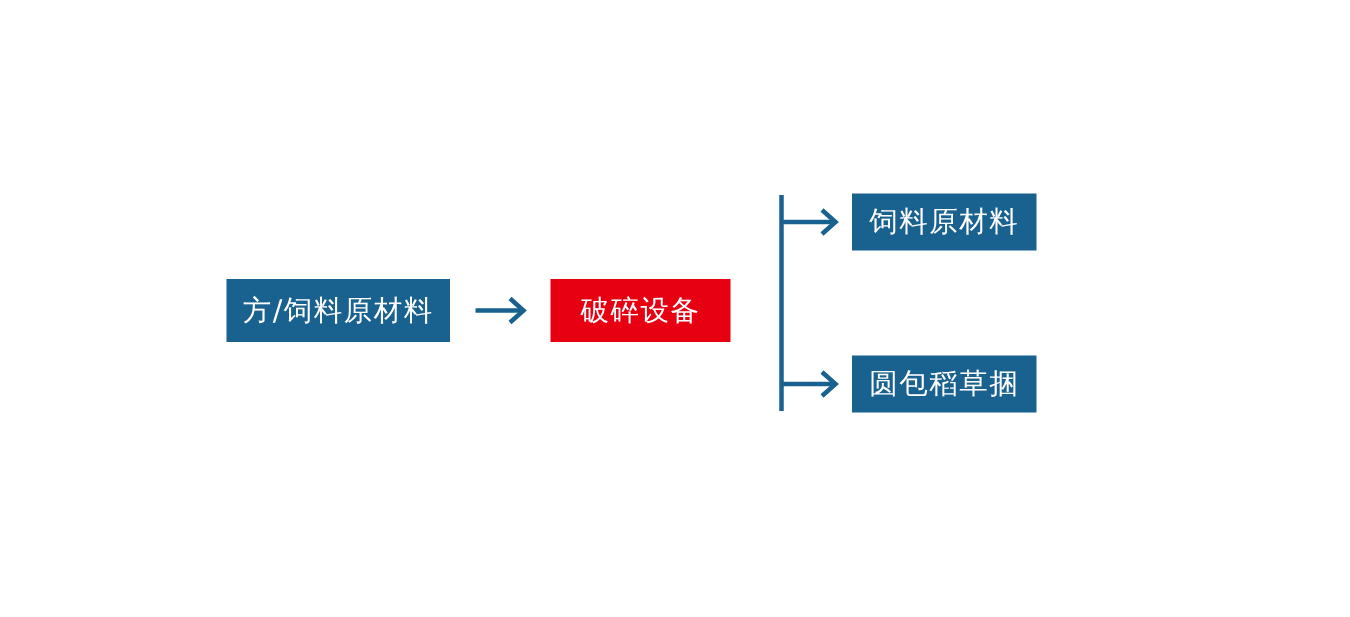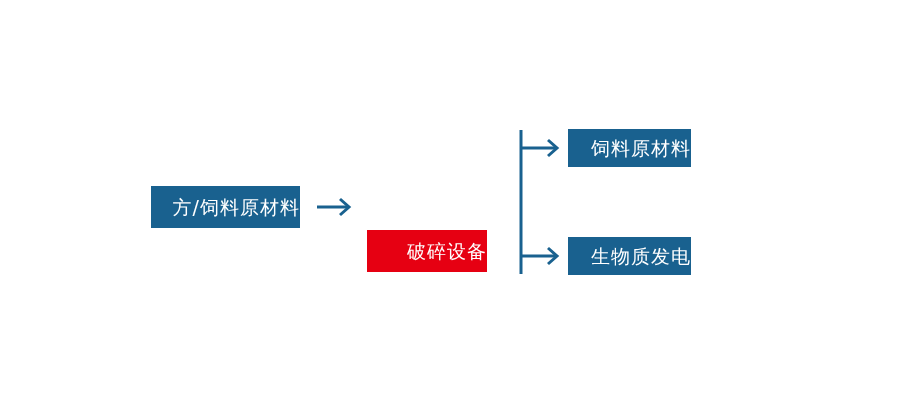--- a/index.html
+++ b/index.html
@@ -31,29 +31,29 @@
     stroke: var(--connector-blue);
     stroke-width: 3;
     fill: none;
     stroke-linecap: butt;
     stroke-linejoin: miter;
   }
   .flow-box {
     position: absolute;
     display: flex;
     align-items: center;
-    justify-content: flex-end;
+    justify-content: center;
     color: var(--text-white);
     font-size: 19px;
     line-height: 1;
     letter-spacing: 1px;
     white-space: nowrap;
   }
   .flow-box.blue { background: var(--box-blue); }
-  .flow-box.red  { background: var(--box-red); margin-top: 44px; }
+  .flow-box.red  { background: var(--box-red); }
 
   .box-source  { left: 151px; top: 186px; width: 149px; height: 42px; }
   .box-process { left: 367px; top: 186px; width: 120px; height: 42px; }
   .box-output-0 { left: 568px; top: 129px; width: 123px; height: 38px; }
   .box-output-1 { left: 568px; top: 237px; width: 123px; height: 38px; }
 </style>
 </head>
 <body>
 
 <div class="canvas">
@@ -86,16 +86,16 @@
 
   <div class="flow-box red box-process">
     <span>破碎设备</span>
   </div>
 
   <div class="flow-box blue box-output-0">
     <span>饲料原材料</span>
   </div>
 
   <div class="flow-box blue box-output-1">
-    <span>生物质发电</span>
+    <span>圆包稻草捆</span>
   </div>
 
 </div>
 
 </body></html>

